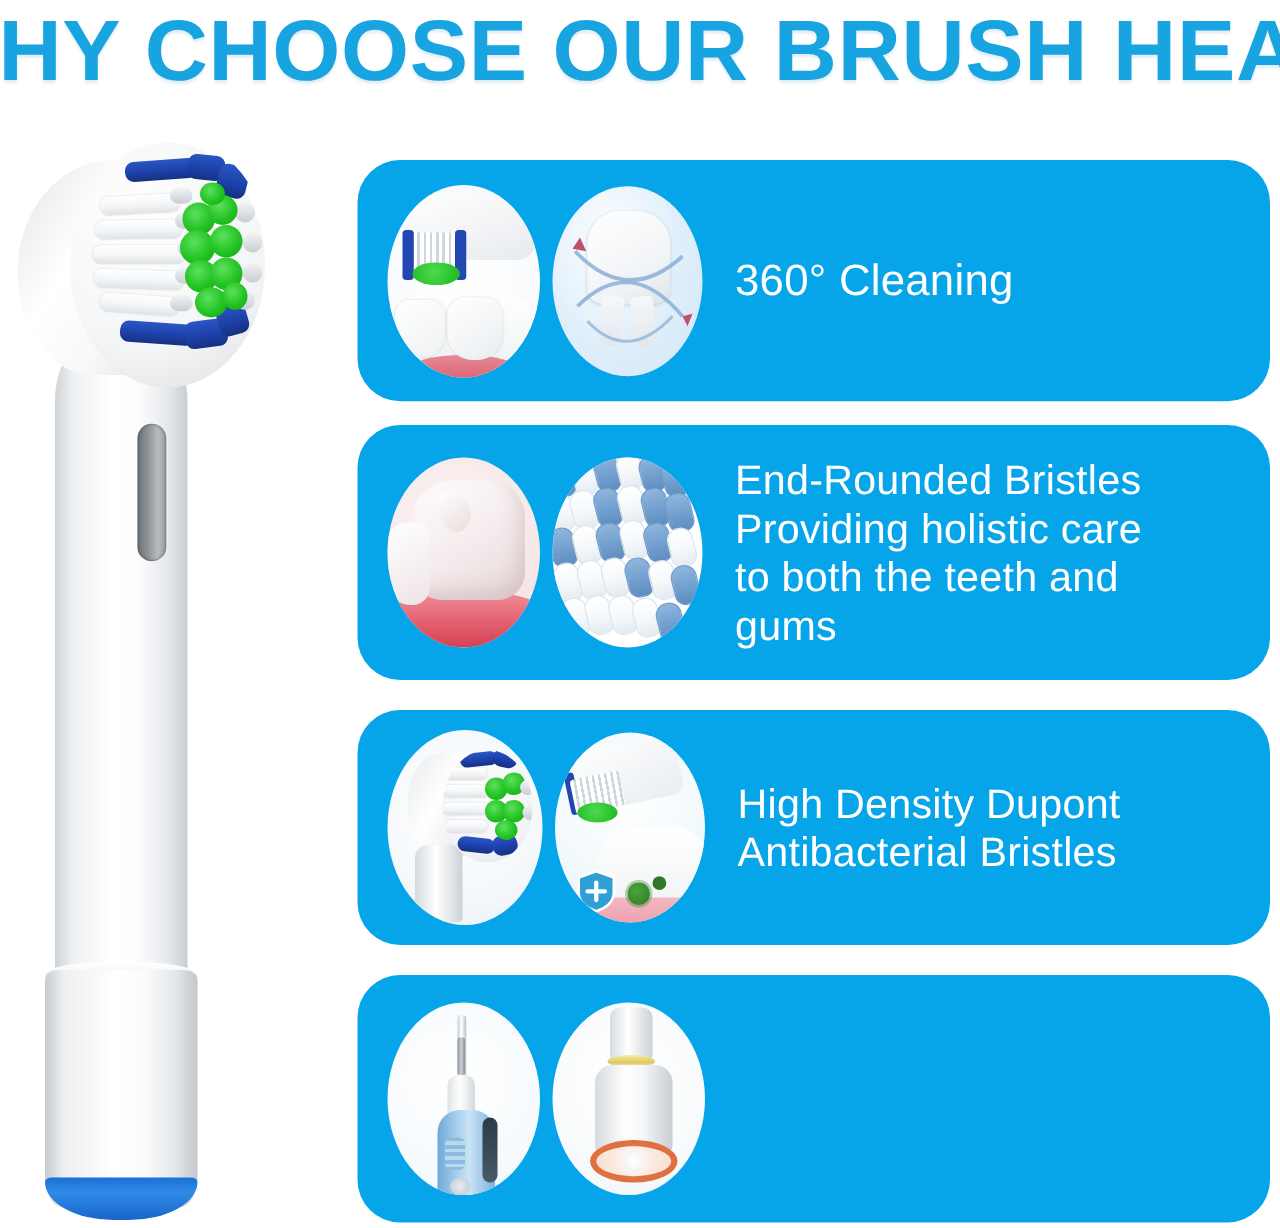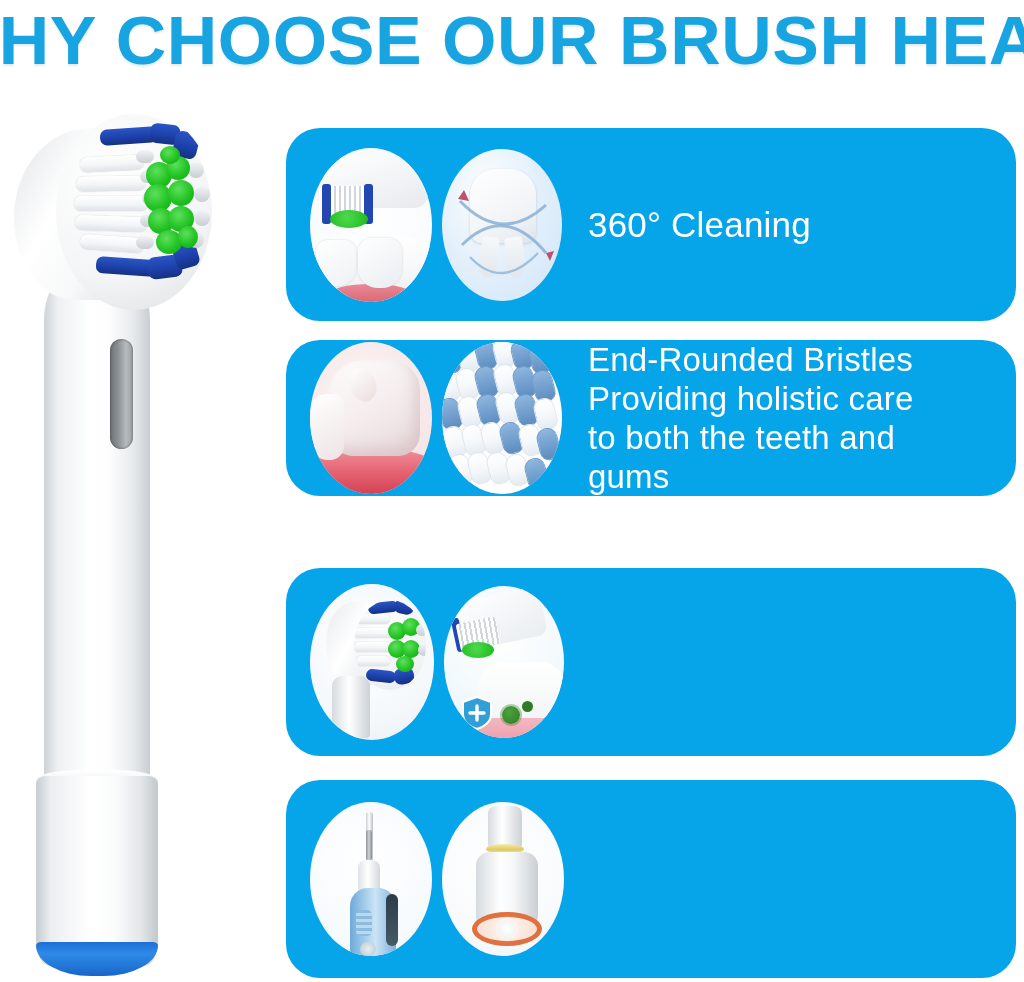--- a/index.html
+++ b/index.html
@@ -83,21 +83,21 @@
 
   
   .card{
     position:absolute;
     left:286px; width:730px;
     background:#06a5ea;
     border-radius:34px;
     display:flex; align-items:center;
   }
   #card-0{ top:128px;  height:193px; }
-  #card-1{ top:340px;  height:156px; }
+  #card-1{ top:340px;  height:204px; }
   #card-2{ top:568px;  height:188px; }
   #card-3{ top:780px;  height:198px; }
 
   .card-media{
     flex:0 0 auto;
     display:flex; align-items:center;
     padding-left:24px;
     gap:10px;
   }
   .circ{
@@ -390,20 +390,22 @@
       <div class="teeth"></div>
       <div class="dot-o"></div>
       <div class="germ"></div>
       <div class="germ2"></div>
       <svg class="shield" viewBox="0 0 30 34">
         <path d="M15 1 L29 6 V18 C29 26 22 31 15 33 C8 31 1 26 1 18 V6 Z" fill="#2f9fd6" stroke="#ffffff" stroke-width="2"></path>
         <path d="M15 10 V24 M8 17 H22" stroke="#ffffff" stroke-width="3.4" stroke-linecap="round"></path>
       </svg>
     </div>
   </div>
+  <div class="card-text">High Density Dupont
+Antibacterial Bristles</div>
 </div>
 
 <div class="card" id="card-3">
   <div class="card-media">
     <div class="circ c3a">
       <div class="shaft"></div>
       <div class="metal"></div>
       <div class="collar"></div>
       <div class="handle"></div>
       <div class="dark"></div>

